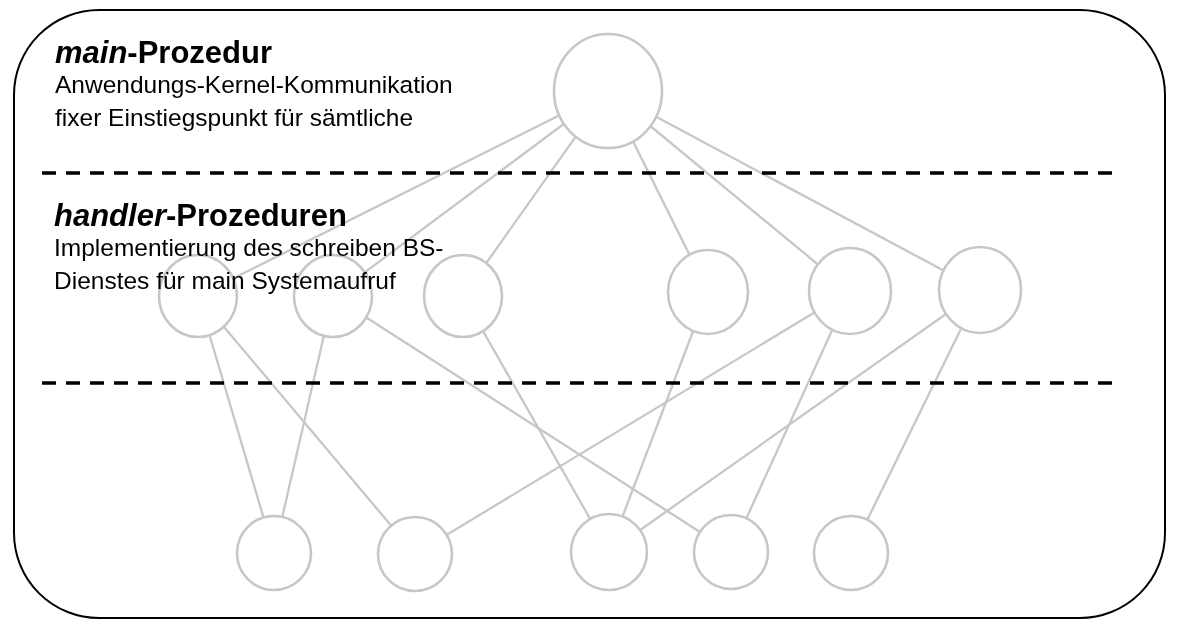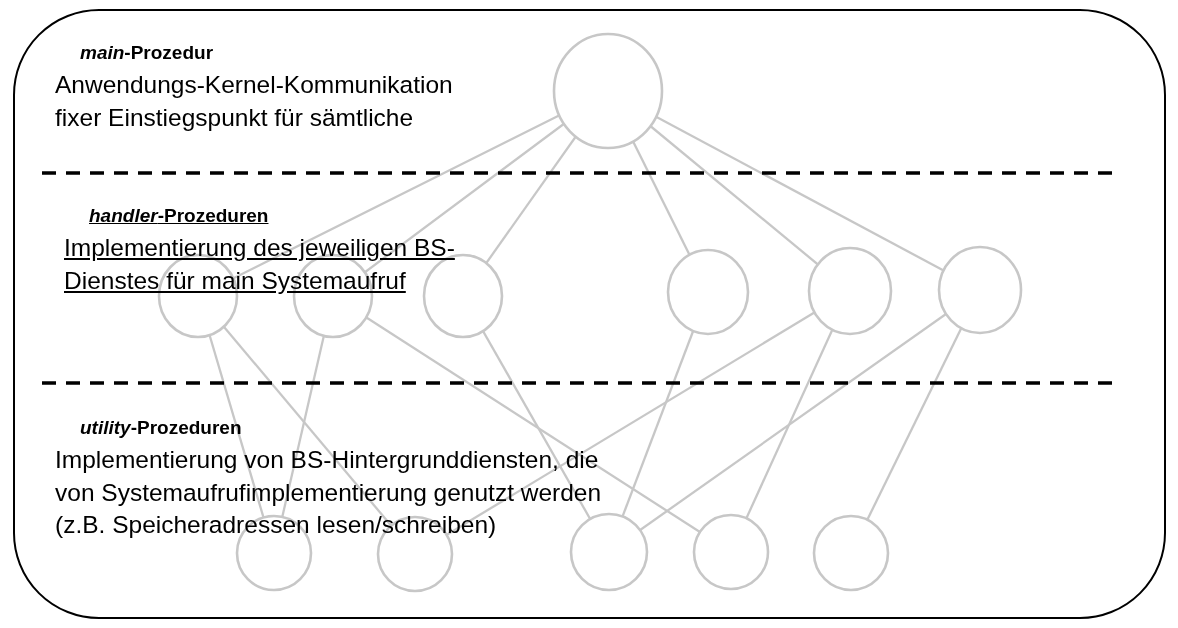--- a/index.html
+++ b/index.html
@@ -24,23 +24,22 @@
   .label-block {
     position: absolute;
     z-index: 2;
     color: #000000;
     font-size: 24.5px;
     line-height: 32.5px;
     white-space: nowrap;
   }
   .label-block .heading {
     font-weight: bold;
-    font-size: 19px;
+    font-size: 31px;
     line-height: 33px;
-    margin-left: 25px;
   }
   .label-block .heading .it {
     font-style: italic;
   }
   .label-block .body-line {
     font-weight: normal;
   }
 </style>
 </head>
 <body>
@@ -80,26 +79,20 @@
       <ellipse cx="851" cy="553" rx="37" ry="37" fill="#ffffff" stroke="#c7c7c7" stroke-width="2.6"></ellipse>
       <rect x="14" y="10" width="1151" height="608" rx="85" ry="85" fill="none" stroke="#000000" stroke-width="2"></rect>
     </svg>
 
   <div class="label-block" style="left:55px; top:36px;">
     <div class="heading"><span class="it">main</span><span>-Prozedur</span></div>
     <div class="body-line">Anwendungs-Kernel-Kommunikation</div>
     <div class="body-line">fixer Einstiegspunkt für sämtliche</div>
   </div>
 
-  <div class="label-block" style="left:64px; top:199px;text-decoration:underline;">
+  <div class="label-block" style="left:54px; top:199px;">
     <div class="heading"><span class="it">handler</span><span>-Prozeduren</span></div>
-    <div class="body-line">Implementierung des jeweiligen BS-</div>
+    <div class="body-line">Implementierung des schreiben BS-</div>
     <div class="body-line">Dienstes für main Systemaufruf</div>
   </div>
 
-  <div class="label-block" style="left:55px; top:411px;">
-    <div class="heading"><span class="it">utility</span><span>-Prozeduren</span></div>
-    <div class="body-line">Implementierung von BS-Hintergrunddiensten, die</div>
-    <div class="body-line">von Systemaufrufimplementierung genutzt werden</div>
-    <div class="body-line">(z.B. Speicheradressen lesen/schreiben)</div>
-  </div>
 
 </div>
 
 </body></html>

